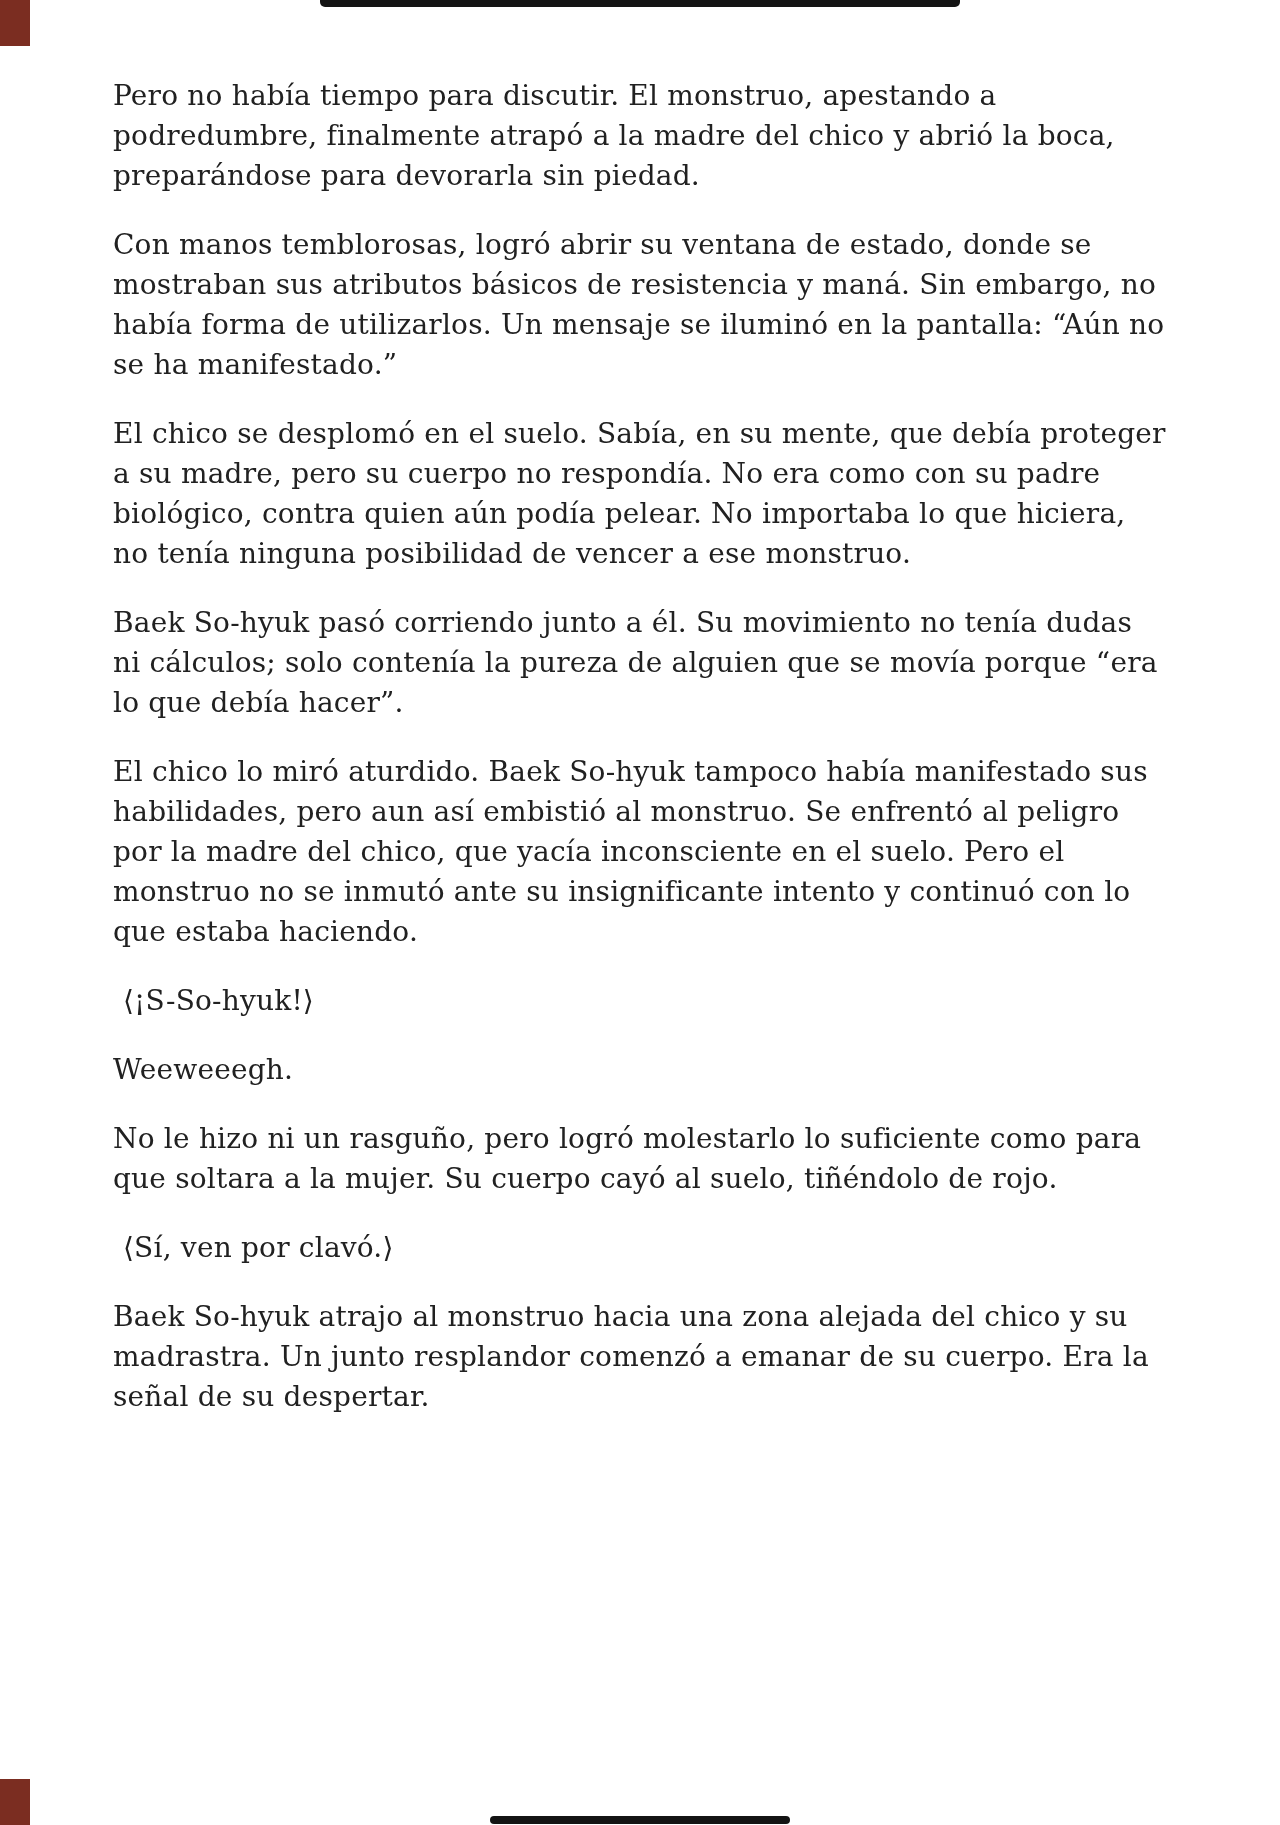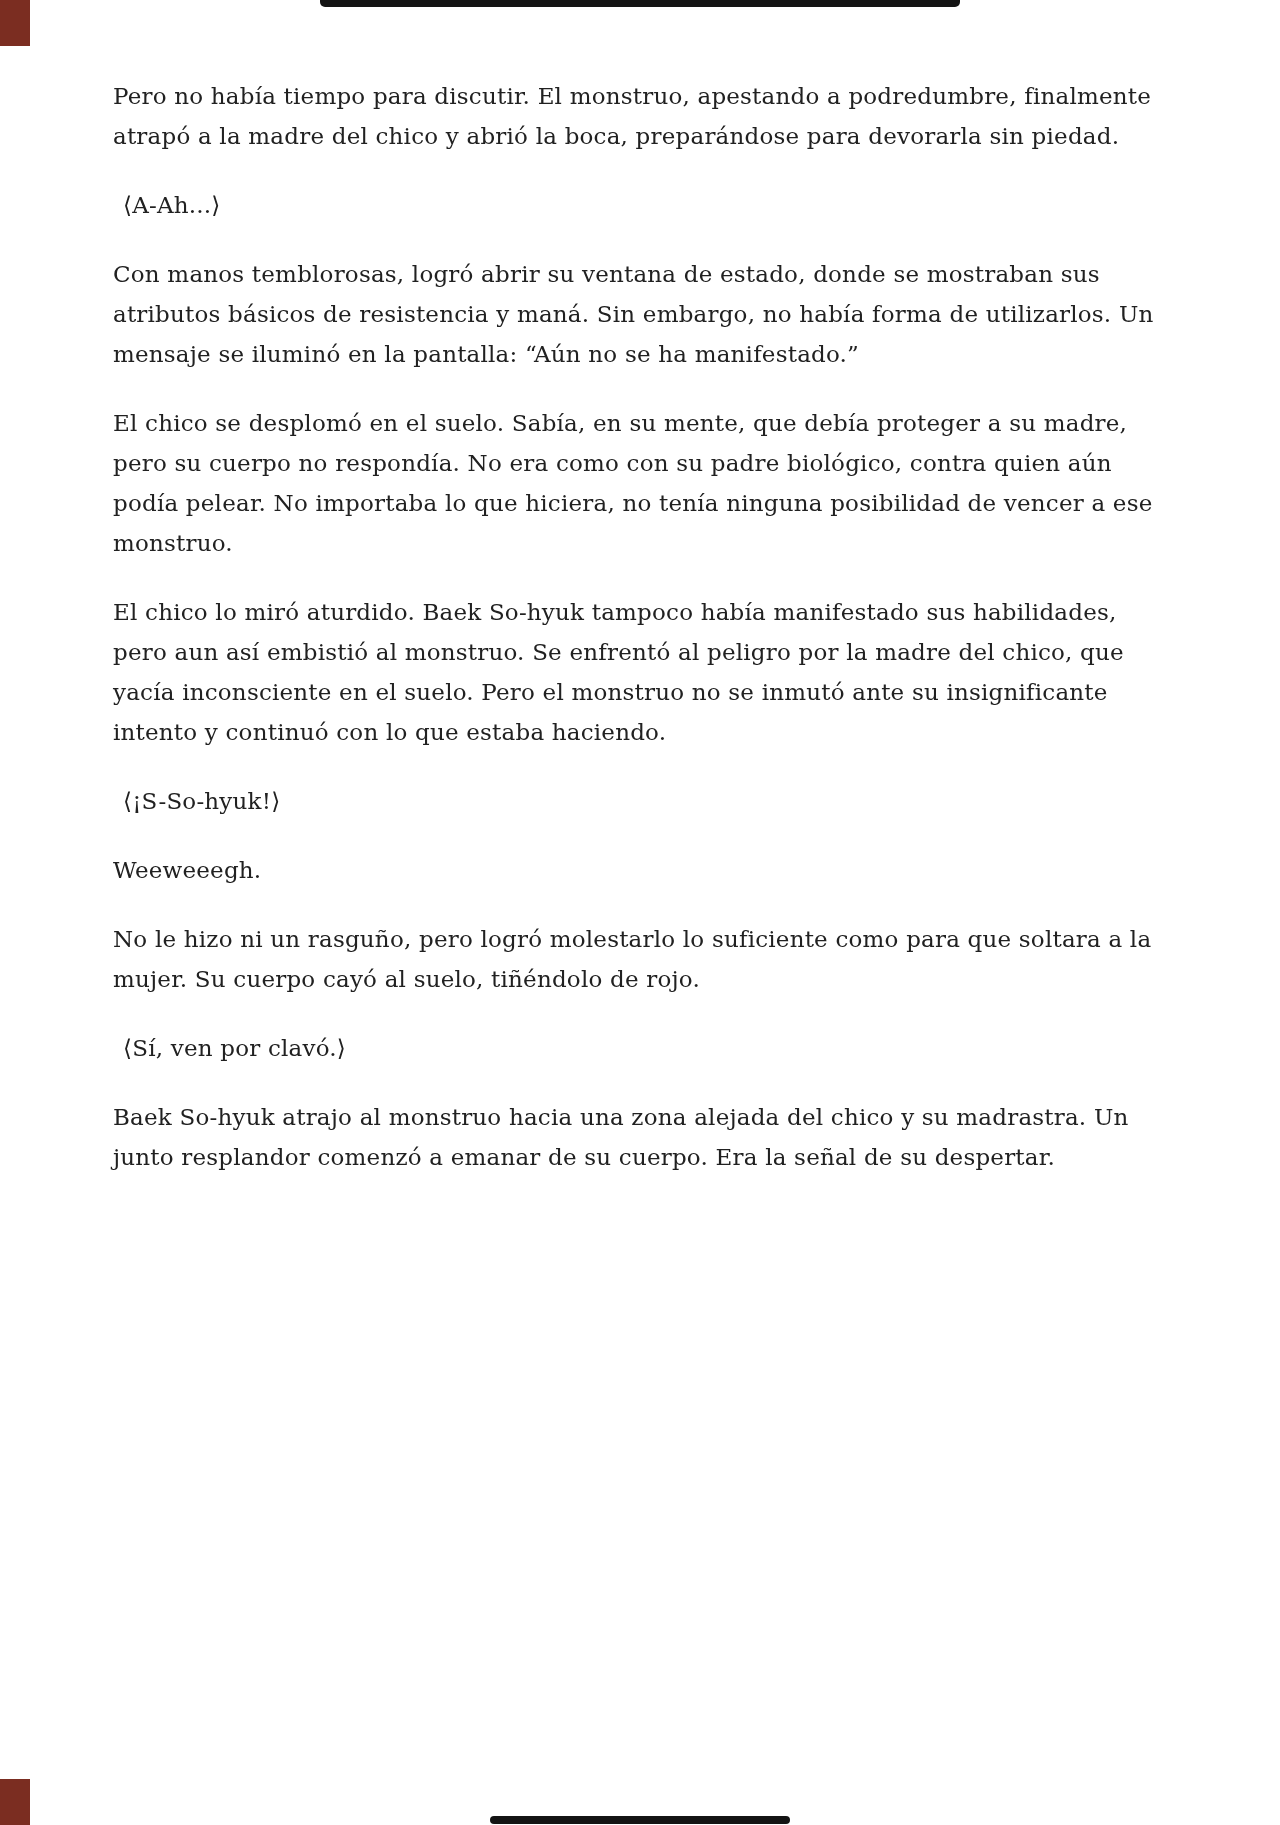--- a/index.html
+++ b/index.html
@@ -55,41 +55,41 @@
   .edge-marker.bottom { bottom: 0; }
 
   .content {
     position: absolute;
     top: 76px;
     left: 113px;
     right: 112px;
   }
   .content p {
     margin: 0 0 29px 0;
-    font-size: 23px;
+    font-size: 28px;
     line-height: 40px;
     letter-spacing: 0.2px;
     color: var(--text-color, #212121);
     text-align: left;
   }
   .content p.dialogue {
     padding-left: 10px;
   }
 </style>
 </head>
 <body>
 
 <div class="page">
   <div class="top-bar"></div>
   <div class="edge-marker top"></div>
   <main class="content" id="content">
       <p class="narration">Pero no había tiempo para discutir. El monstruo, apestando a podredumbre, finalmente atrapó a la madre del chico y abrió la boca, preparándose para devorarla sin piedad.</p>
-      <p class="dialogue">⟨A-Ah...⟩</p>
       <p class="narration">Con manos temblorosas, logró abrir su ventana de estado, donde se mostraban sus atributos básicos de resistencia y maná. Sin embargo, no había forma de utilizarlos. Un mensaje se iluminó en la pantalla: “Aún no se ha manifestado.”</p>
       <p class="narration">El chico se desplomó en el suelo. Sabía, en su mente, que debía proteger a su madre, pero su cuerpo no respondía. No era como con su padre biológico, contra quien aún podía pelear. No importaba lo que hiciera, no tenía ninguna posibilidad de vencer a ese monstruo.</p>
+      <p class="narration">Baek So-hyuk pasó corriendo junto a él. Su movimiento no tenía dudas ni cálculos; solo contenía la pureza de alguien que se movía porque “era lo que debía hacer”.</p>
       <p class="narration">El chico lo miró aturdido. Baek So-hyuk tampoco había manifestado sus habilidades, pero aun así embistió al monstruo. Se enfrentó al peligro por la madre del chico, que yacía inconsciente en el suelo. Pero el monstruo no se inmutó ante su insignificante intento y continuó con lo que estaba haciendo.</p>
       <p class="dialogue">⟨¡S-So-hyuk!⟩</p>
       <p class="narration">Weeweeegh.</p>
       <p class="narration">No le hizo ni un rasguño, pero logró molestarlo lo suficiente como para que soltara a la mujer. Su cuerpo cayó al suelo, tiñéndolo de rojo.</p>
       <p class="dialogue">⟨Sí, ven por clavó.⟩</p>
       <p class="narration">Baek So-hyuk atrajo al monstruo hacia una zona alejada del chico y su madrastra. Un junto resplandor comenzó a emanar de su cuerpo. Era la señal de su despertar.</p>
     </main>
   <div class="edge-marker bottom"></div>
   <div class="bottom-bar"></div>
 </div>

